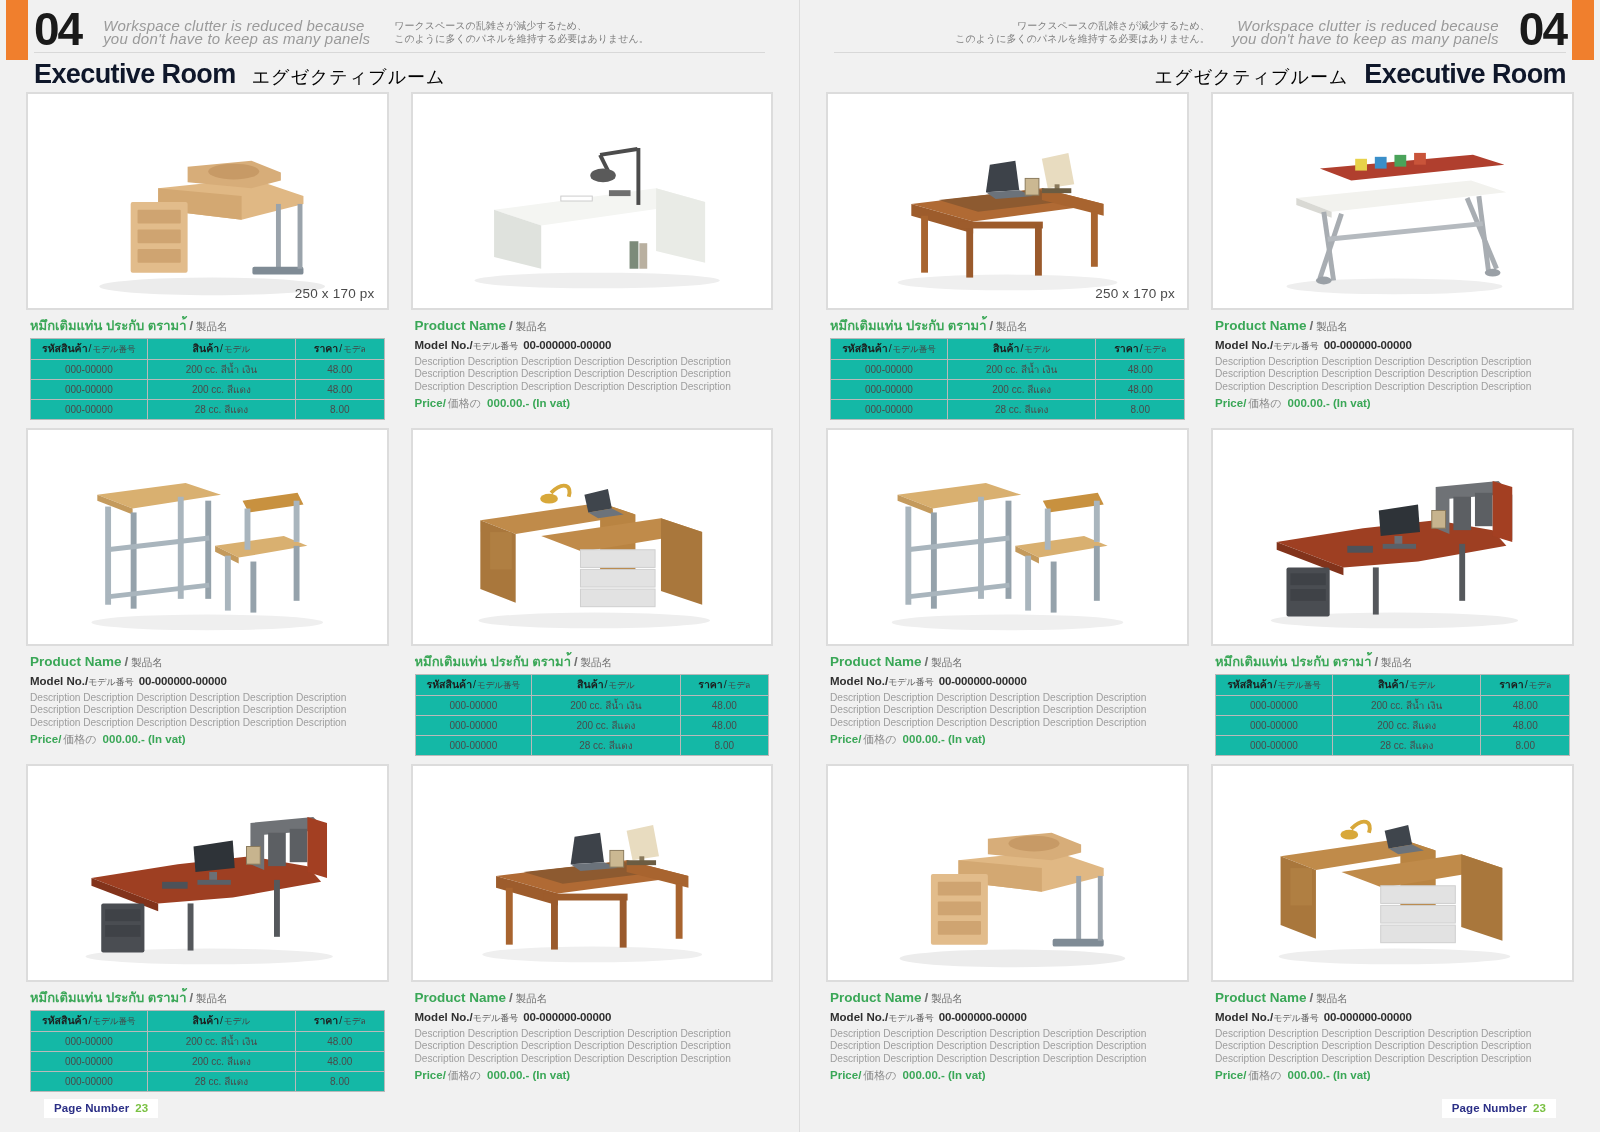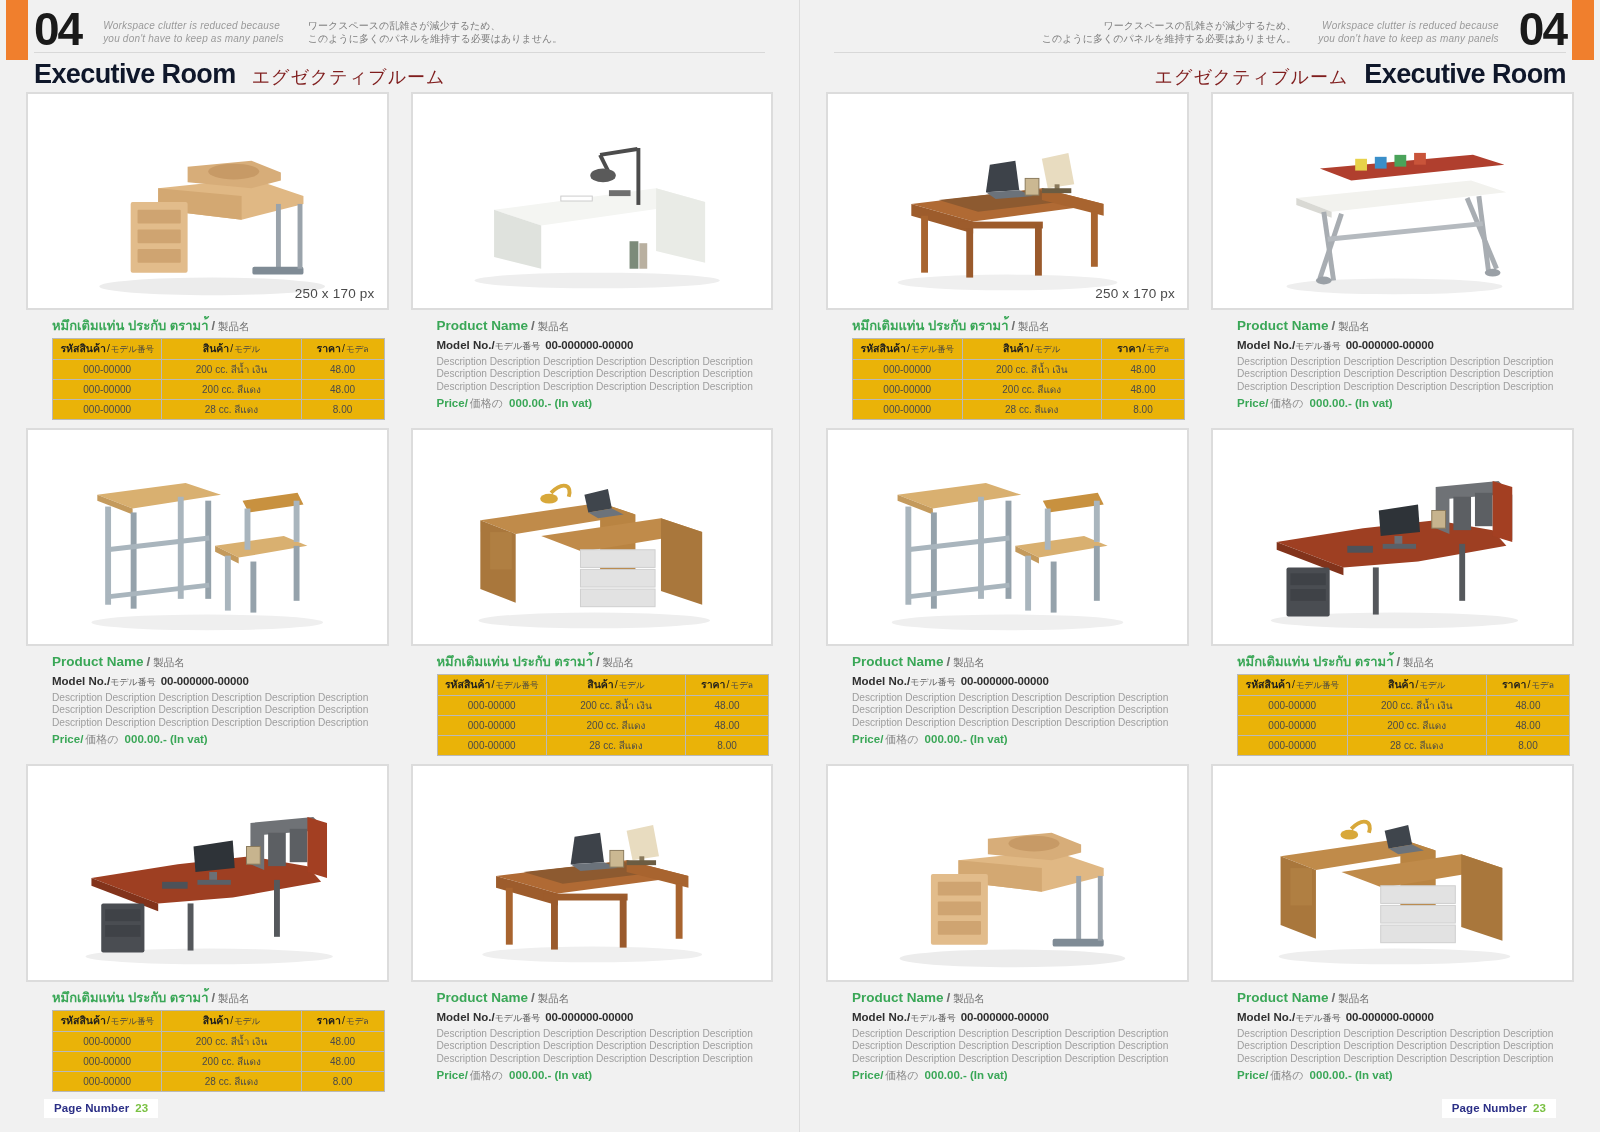--- a/index.html
+++ b/index.html
@@ -51,21 +51,21 @@
 
   .chapter-num {
     font-size: 46px;
     font-weight: bold;
     line-height: 50px;
     letter-spacing: -2px;
     color: #1a1a1a;
     font-family: "Liberation Sans", sans-serif;
   }
   .tagline-en {
-    font-size: 10px;
+    font-size: 15px;
     font-style: italic;
     color: #9a9a9a;
     line-height: 12.5px;
     letter-spacing: 0.2px;
     padding-top: 16px;
     white-space: pre-line;
   }
   .tagline-jp {
     font-size: 10px;
     color: #7d7d7d;
@@ -90,21 +90,21 @@
   }
   .hdr-row-2.rtl { justify-content: flex-end; }
   .room-en {
     font-size: 27px;
     font-weight: bold;
     color: #0f172a;
     letter-spacing: -0.6px;
   }
   .room-jp {
     font-size: 18px;
-    color: #7f1d1d;
+    color: #000000;
     letter-spacing: 1px;
   }
 
   
   .grid {
     display: grid;
     grid-template-columns: 1fr 1fr;
     column-gap: 22px;
     row-gap: 8px;
     padding: 0 26px;
@@ -121,21 +121,21 @@
 
   .px-label {
     position: absolute;
     right: 12px; bottom: 7px;
     font-size: 13.5px;
     color: #4a4a4a;
     letter-spacing: 0.2px;
   }
 
   
-  .info { padding: 7px 4px 0 4px; margin-left: 22px; }
+  .info { padding: 7px 4px 0 4px; }
 
   .pname {
     font-size: 13.5px;
     font-weight: bold;
     color: #3aa757;
     line-height: 17px;
     margin-bottom: 3px;
   }
   .pname .sep { color: #6f6f6f; font-weight: bold; padding: 0 3px; }
   .pname .jp { color: #6f6f6f; font-size: 10.5px; font-weight: normal; }
@@ -167,21 +167,21 @@
     padding-top: 2px;
   }
   .price .jp { color: #8a8a8a; font-size: 11px; font-weight: normal; padding: 0 2px; }
   .price .val { color: #3aa757; padding-left: 4px; }
 
   
   table.spec {
     width: 100%;
     border-collapse: collapse;
     margin-top: 2px;
-    background: #eab308;
+    background: #14b8a6;
     table-layout: fixed;
   }
   table.spec th, table.spec td {
     border: 1px solid #b9b9b9;
     text-align: center;
     font-weight: normal;
   }
   table.spec th {
     font-size: 10.5px;
     color: #1d1d1d;

